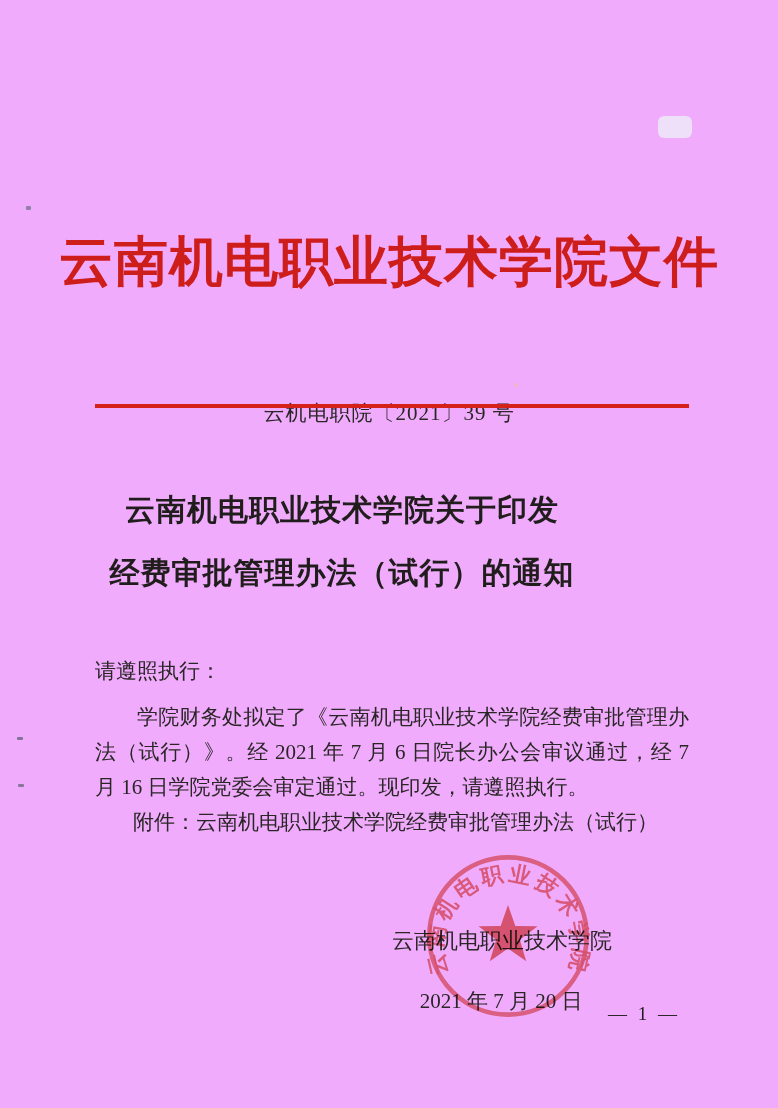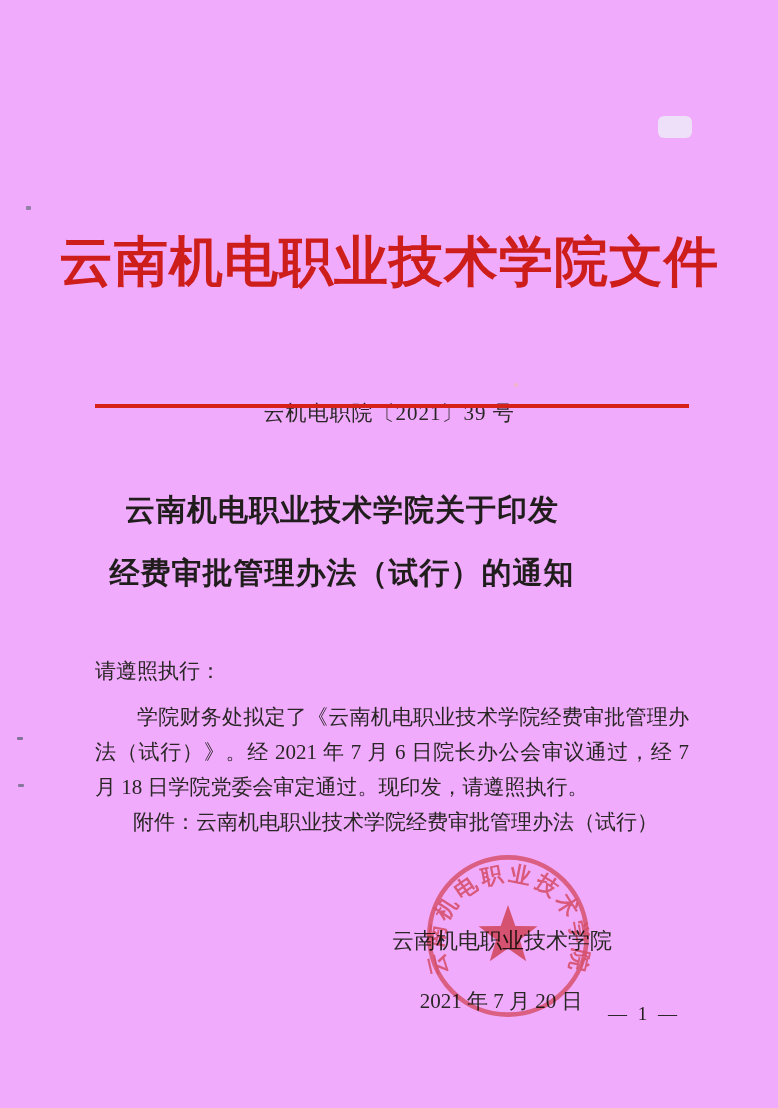--- a/index.html
+++ b/index.html
@@ -128,21 +128,21 @@
   <div class="notice-title">
     <div class="t-line">云南机电职业技术学院关于印发</div>
     <div class="t-line">经费审批管理办法（试行）的通知</div>
   </div>
 
   <div class="doc-body">
     <div class="salutation">请遵照执行：</div>
     <div class="paragraph">
       <div class="p-line indent fill">学院财务处拟定了《云南机电职业技术学院经费审批管理办</div>
       <div class="p-line fill">法（试行）》。经 2021 年 7 月 6 日院长办公会审议通过，经 7</div>
-      <div class="p-line">月 18 日学院党委会审定通过。现印发，请遵照执行。</div>
+      <div class="p-line">月 16 日学院党委会审定通过。现印发，请遵照执行。</div>
     </div>
     <div class="attachment">附件：云南机电职业技术学院经费审批管理办法（试行）</div>
   </div>
 
   <div class="sig-org">云南机电职业技术学院</div>
   <div class="sig-date">2021 年 7 月 20 日</div>
 
   <div class="seal">
     <svg viewBox="0 0 170 170" xmlns="http://www.w3.org/2000/svg">
       <circle cx="85" cy="85" r="76" fill="none" stroke="#dc5244" stroke-width="4.5" opacity="0.85"></circle>

